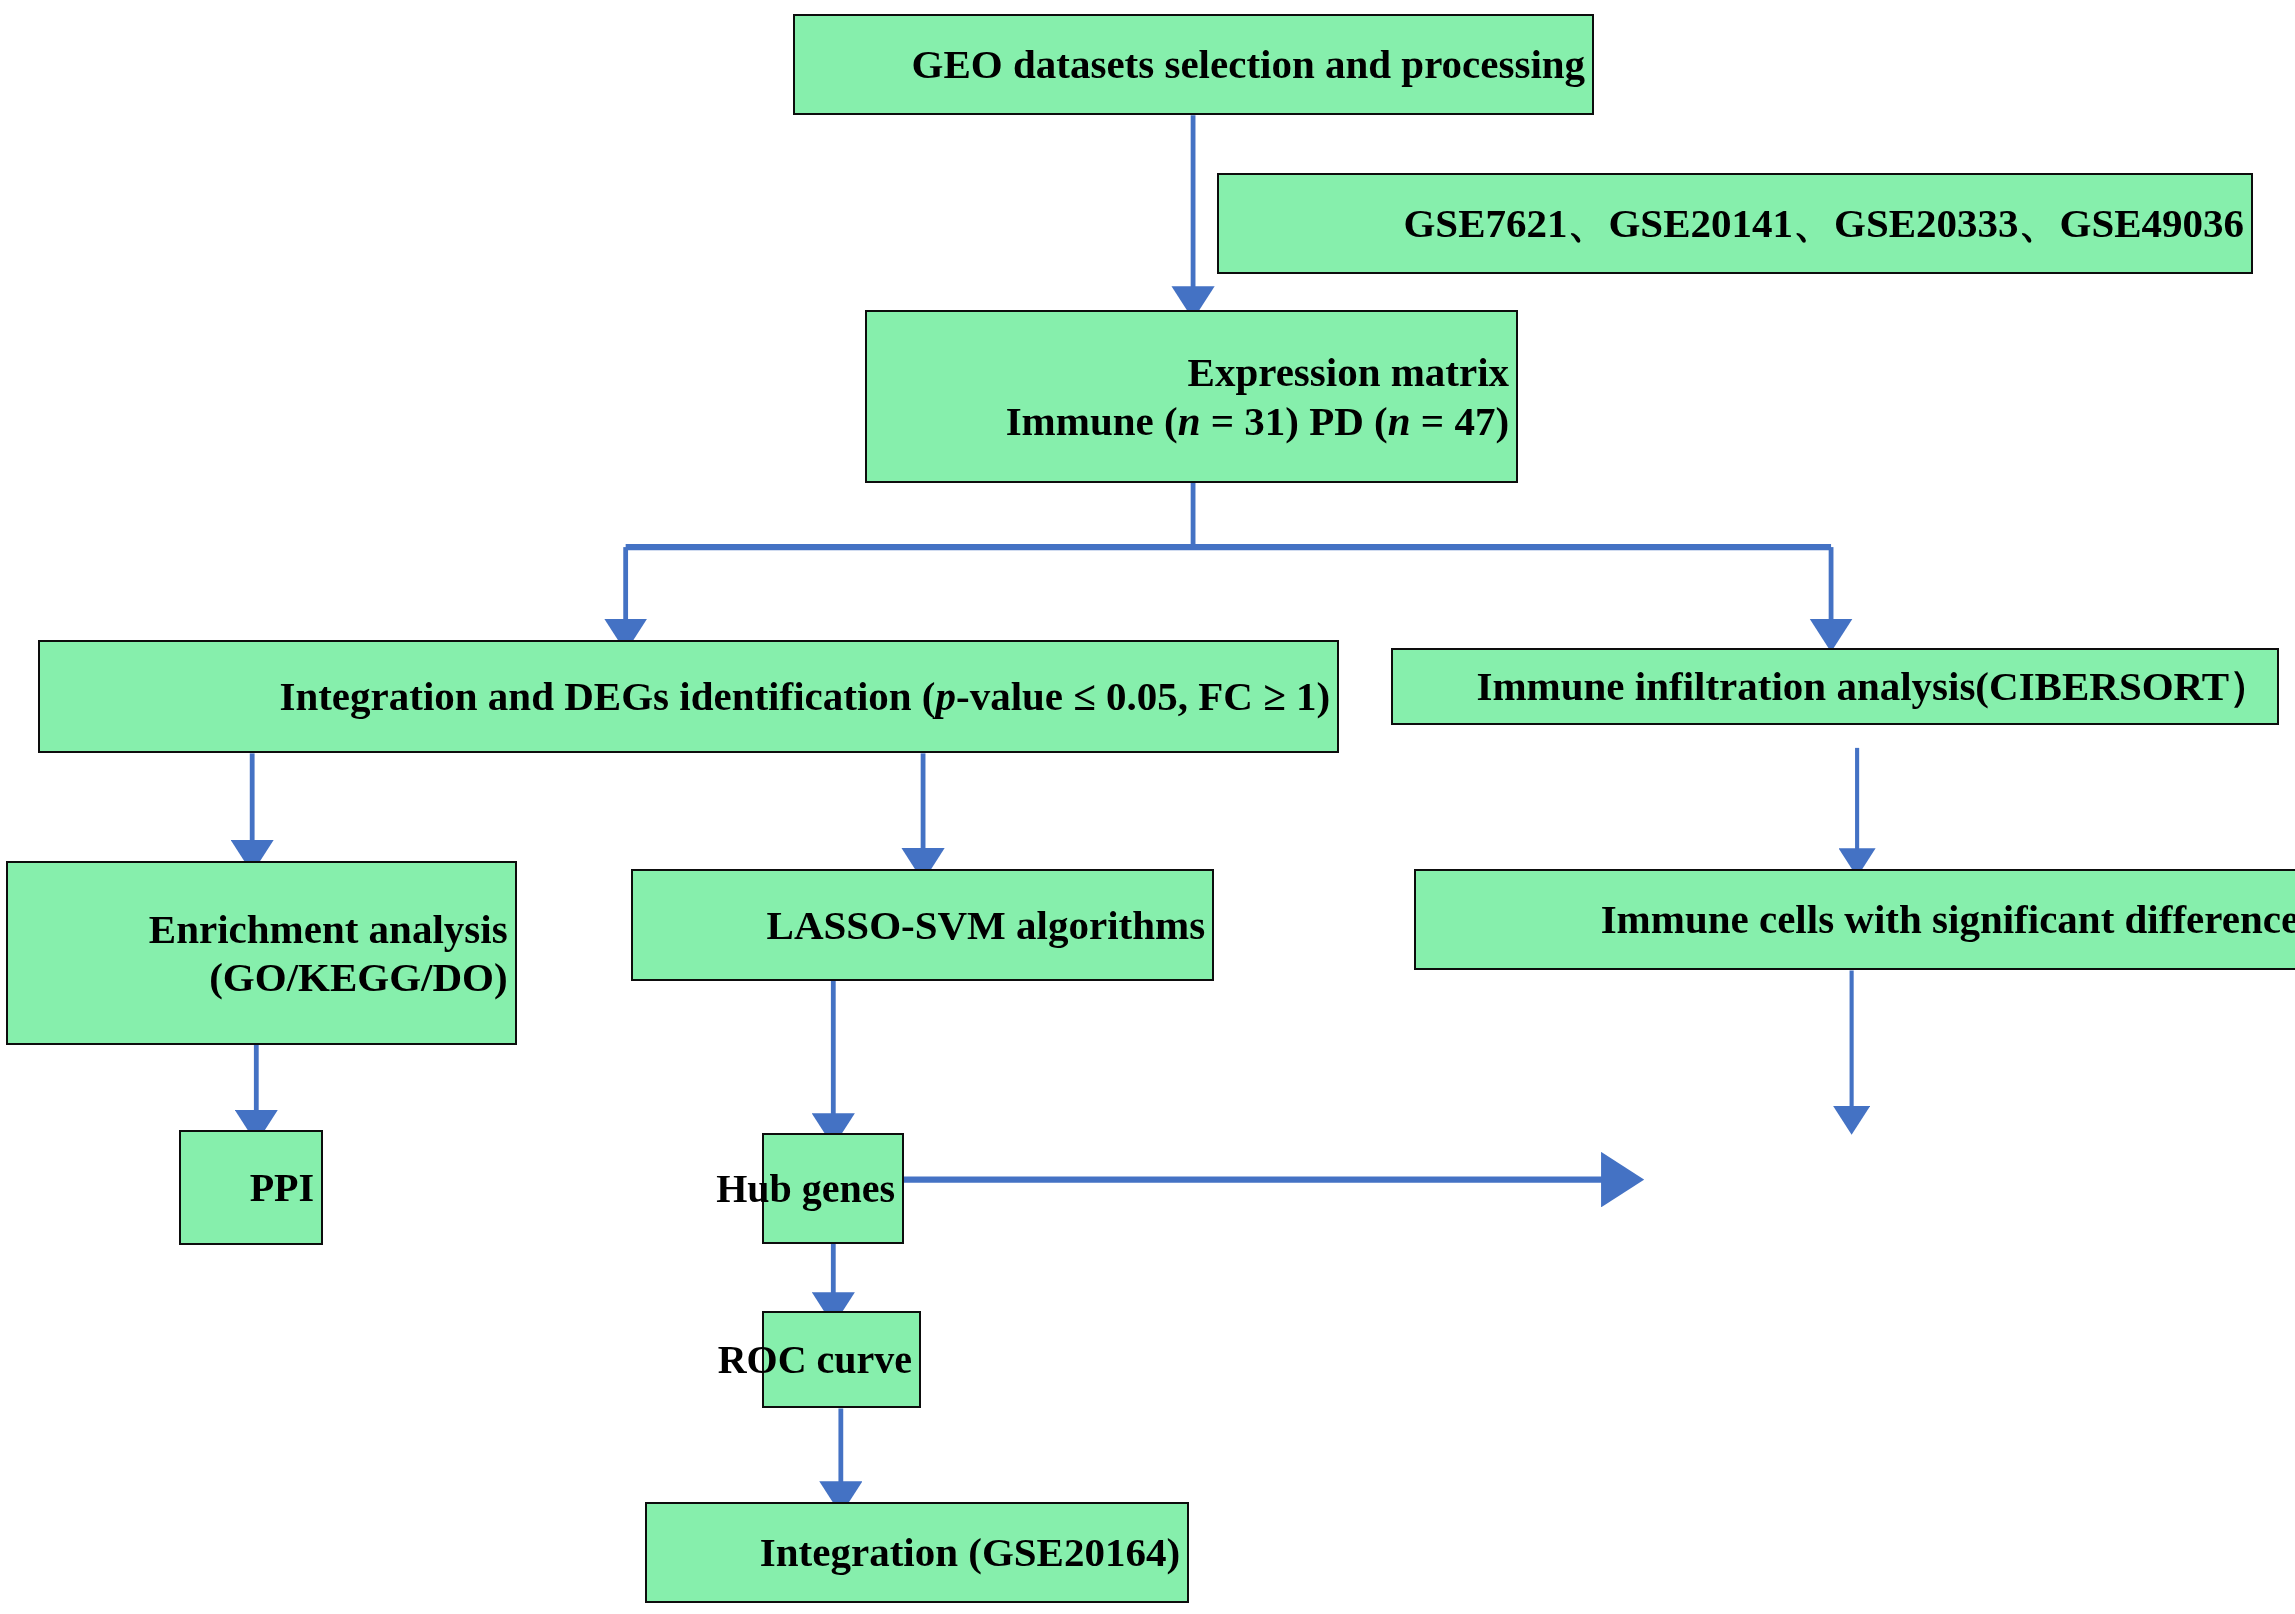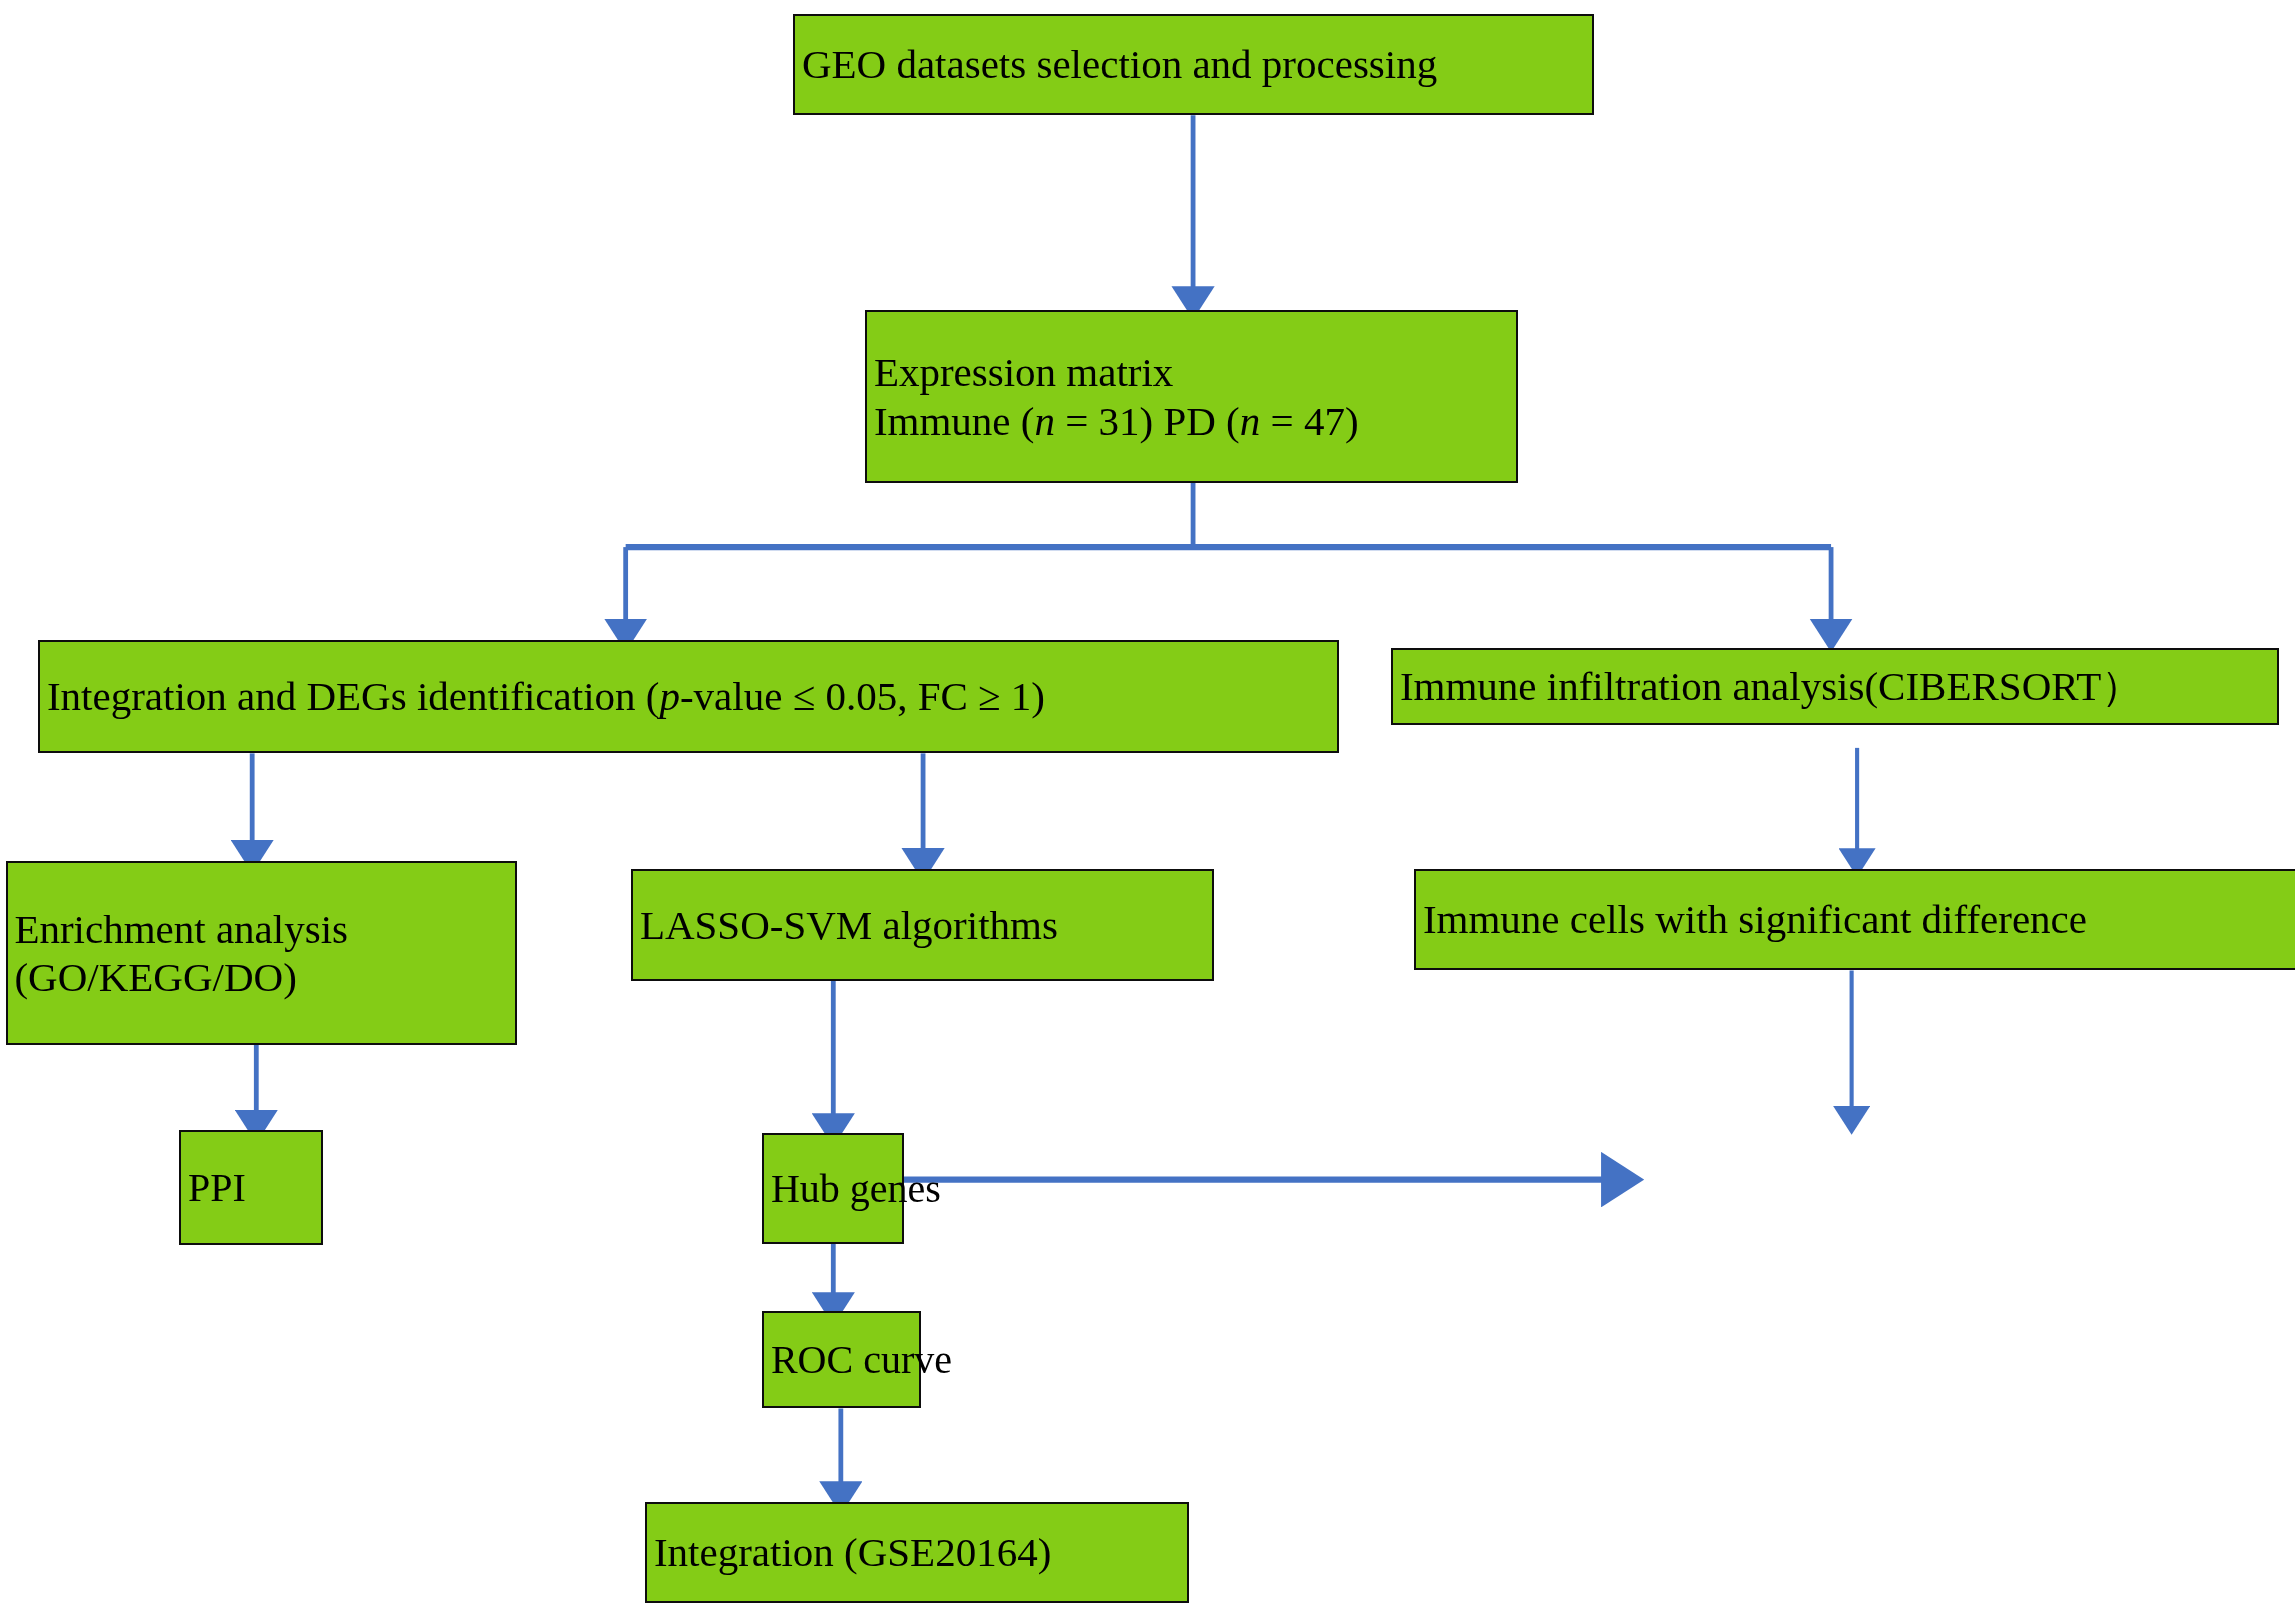--- a/index.html
+++ b/index.html
@@ -23,30 +23,31 @@
     position: absolute;
     left: 0;
     top: 0;
     width: 2295px;
     height: 1615px;
     pointer-events: none;
   }
   .node {
     position: absolute;
     box-sizing: border-box;
-    background: #84cc16;
+    background: #86efac;
     border: 2.1px solid #0d0d0d;
     display: flex;
     flex-direction: column;
-    align-items: flex-start;
+    align-items: flex-end;
     justify-content: center;
     text-align: center;
     line-height: 1.18;
     padding: 1.4px 6.9px;
     z-index: 2;
+    font-weight: bold;
   }
   .node-line {
     display: block;
     white-space: nowrap;
   }
   .node-text {
     font-size: 41px;
   }
   .f-ital {
     font-style: italic;
@@ -127,20 +128,23 @@
 
     <g>
       <path d="M1227,2055 L1227,2164" stroke="#4472C4" stroke-width="7" fill="none" marker-end="url(#arrowhead)"></path>
     </g>
   </svg>
 
   <div class="node" id="node-geo">
     <span class="node-text node-line">GEO datasets selection and processing</span>
   </div>
 
+  <div class="node" id="node-gse">
+    <span class="node-text node-line">GSE7621、GSE20141、GSE20333、GSE49036</span>
+  </div>
 
   <div class="node" id="node-matrix">
     <span class="node-text node-line">Expression matrix</span>
     <span class="node-text node-line"><span>Immune (</span><span class="f-ital">n</span><span> = 31) PD (</span><span class="f-ital">n</span><span> = 47)</span></span>
   </div>
 
   <div class="node" id="node-degs">
     <span class="node-text node-line"><span>Integration and DEGs identification (</span><span class="f-ital">p</span><span>-value ≤ 0.05, FC ≥ 1)</span></span>
   </div>
 

